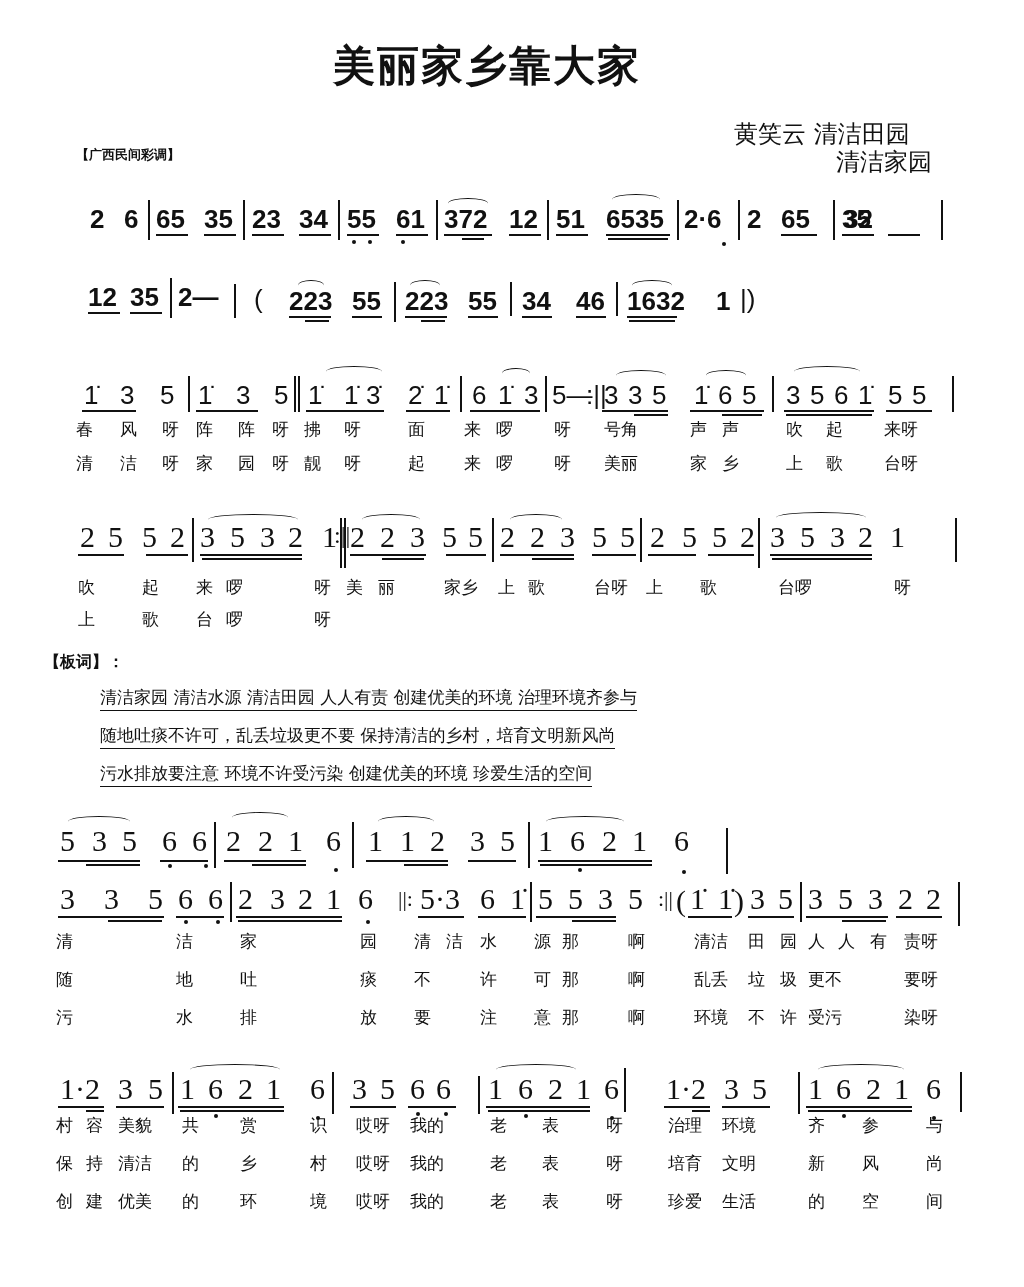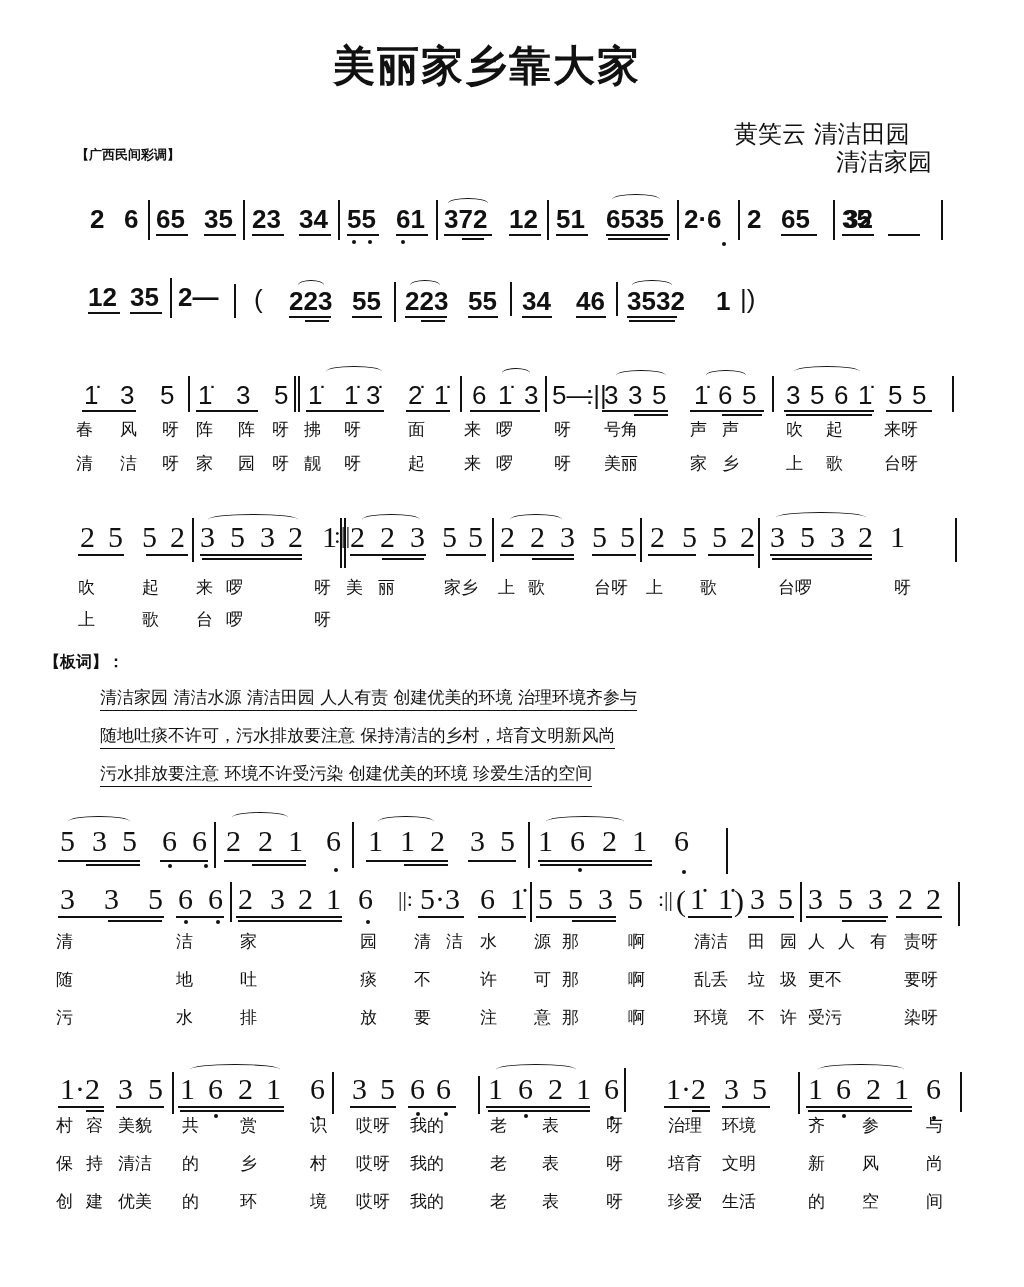--- a/index.html
+++ b/index.html
@@ -99,21 +99,21 @@
   <div class="ul" style="left:421px;top:42px;width:24px"></div>
   <span class="tok" style="left:468px;top:8px">55</span>
   <div class="ul" style="left:468px;top:38px;width:30px"></div>
   <div class="bar" style="left:510px;top:4px;height:34px"></div>
   <span class="tok" style="left:522px;top:8px">34</span>
   <div class="ul" style="left:522px;top:38px;width:30px"></div>
   <span class="tok" style="left:576px;top:8px">46</span>
   <div class="ul" style="left:576px;top:38px;width:30px"></div>
   <div class="bar" style="left:616px;top:4px;height:34px"></div>
   <div class="slur" style="left:632px;top:2px;width:40px"></div>
-  <span class="tok" style="left:627px;top:8px">3532</span>
+  <span class="tok" style="left:627px;top:8px">1632</span>
   <div class="ul" style="left:627px;top:38px;width:50px"></div>
   <div class="ul" style="left:629px;top:42px;width:46px"></div>
   <span class="tok" style="left:716px;top:8px">1</span>
   <span class="tok" style="left:740px;top:6px;font-weight:normal">|)</span>
 </div>
 
 <div class="mus" style="left:0;top:372px;width:1024px;">
   <span class="tok" style="left:84px;top:8px;font-weight:normal">1̇</span>
   <span class="tok" style="left:120px;top:8px;font-weight:normal">3</span>
   <span class="tok" style="left:160px;top:8px;font-weight:normal">5</span>
@@ -285,21 +285,21 @@
 <div>
   <span class="lyr" style="left:78px;top:608px">上</span>
   <span class="lyr" style="left:142px;top:608px">歌</span>
   <span class="lyr" style="left:196px;top:608px">台</span>
   <span class="lyr" style="left:226px;top:608px">啰</span>
   <span class="lyr" style="left:314px;top:608px">呀</span>
 </div>
 
 <div class="abs ban-label">【板词】：</div>
 <div class="abs ban-line" style="left:100px;top:686px">清洁家园 清洁水源   清洁田园   人人有责  创建优美的环境  治理环境齐参与</div>
-<div class="abs ban-line" style="left:100px;top:724px">随地吐痰不许可，污水排放要注意   保持清洁的乡村，培育文明新风尚</div>
+<div class="abs ban-line" style="left:100px;top:724px">随地吐痰不许可，乱丢垃圾更不要   保持清洁的乡村，培育文明新风尚</div>
 <div class="abs ban-line" style="left:100px;top:762px">污水排放要注意  环境不许受污染  创建优美的环境  珍爱生活的空间</div>
 
 <div class="mus serif" style="left:0;top:822px;width:1024px;">
   <div class="slur" style="left:68px;top:-6px;width:62px"></div>
   <span class="tok" style="left:60px;top:4px">5</span>
   <span class="tok" style="left:92px;top:4px">3</span>
   <span class="tok" style="left:122px;top:4px">5</span>
   <div class="ul" style="left:58px;top:38px;width:82px"></div>
   <div class="ul" style="left:86px;top:42px;width:54px"></div>
   <span class="tok" style="left:162px;top:4px">6</span>

